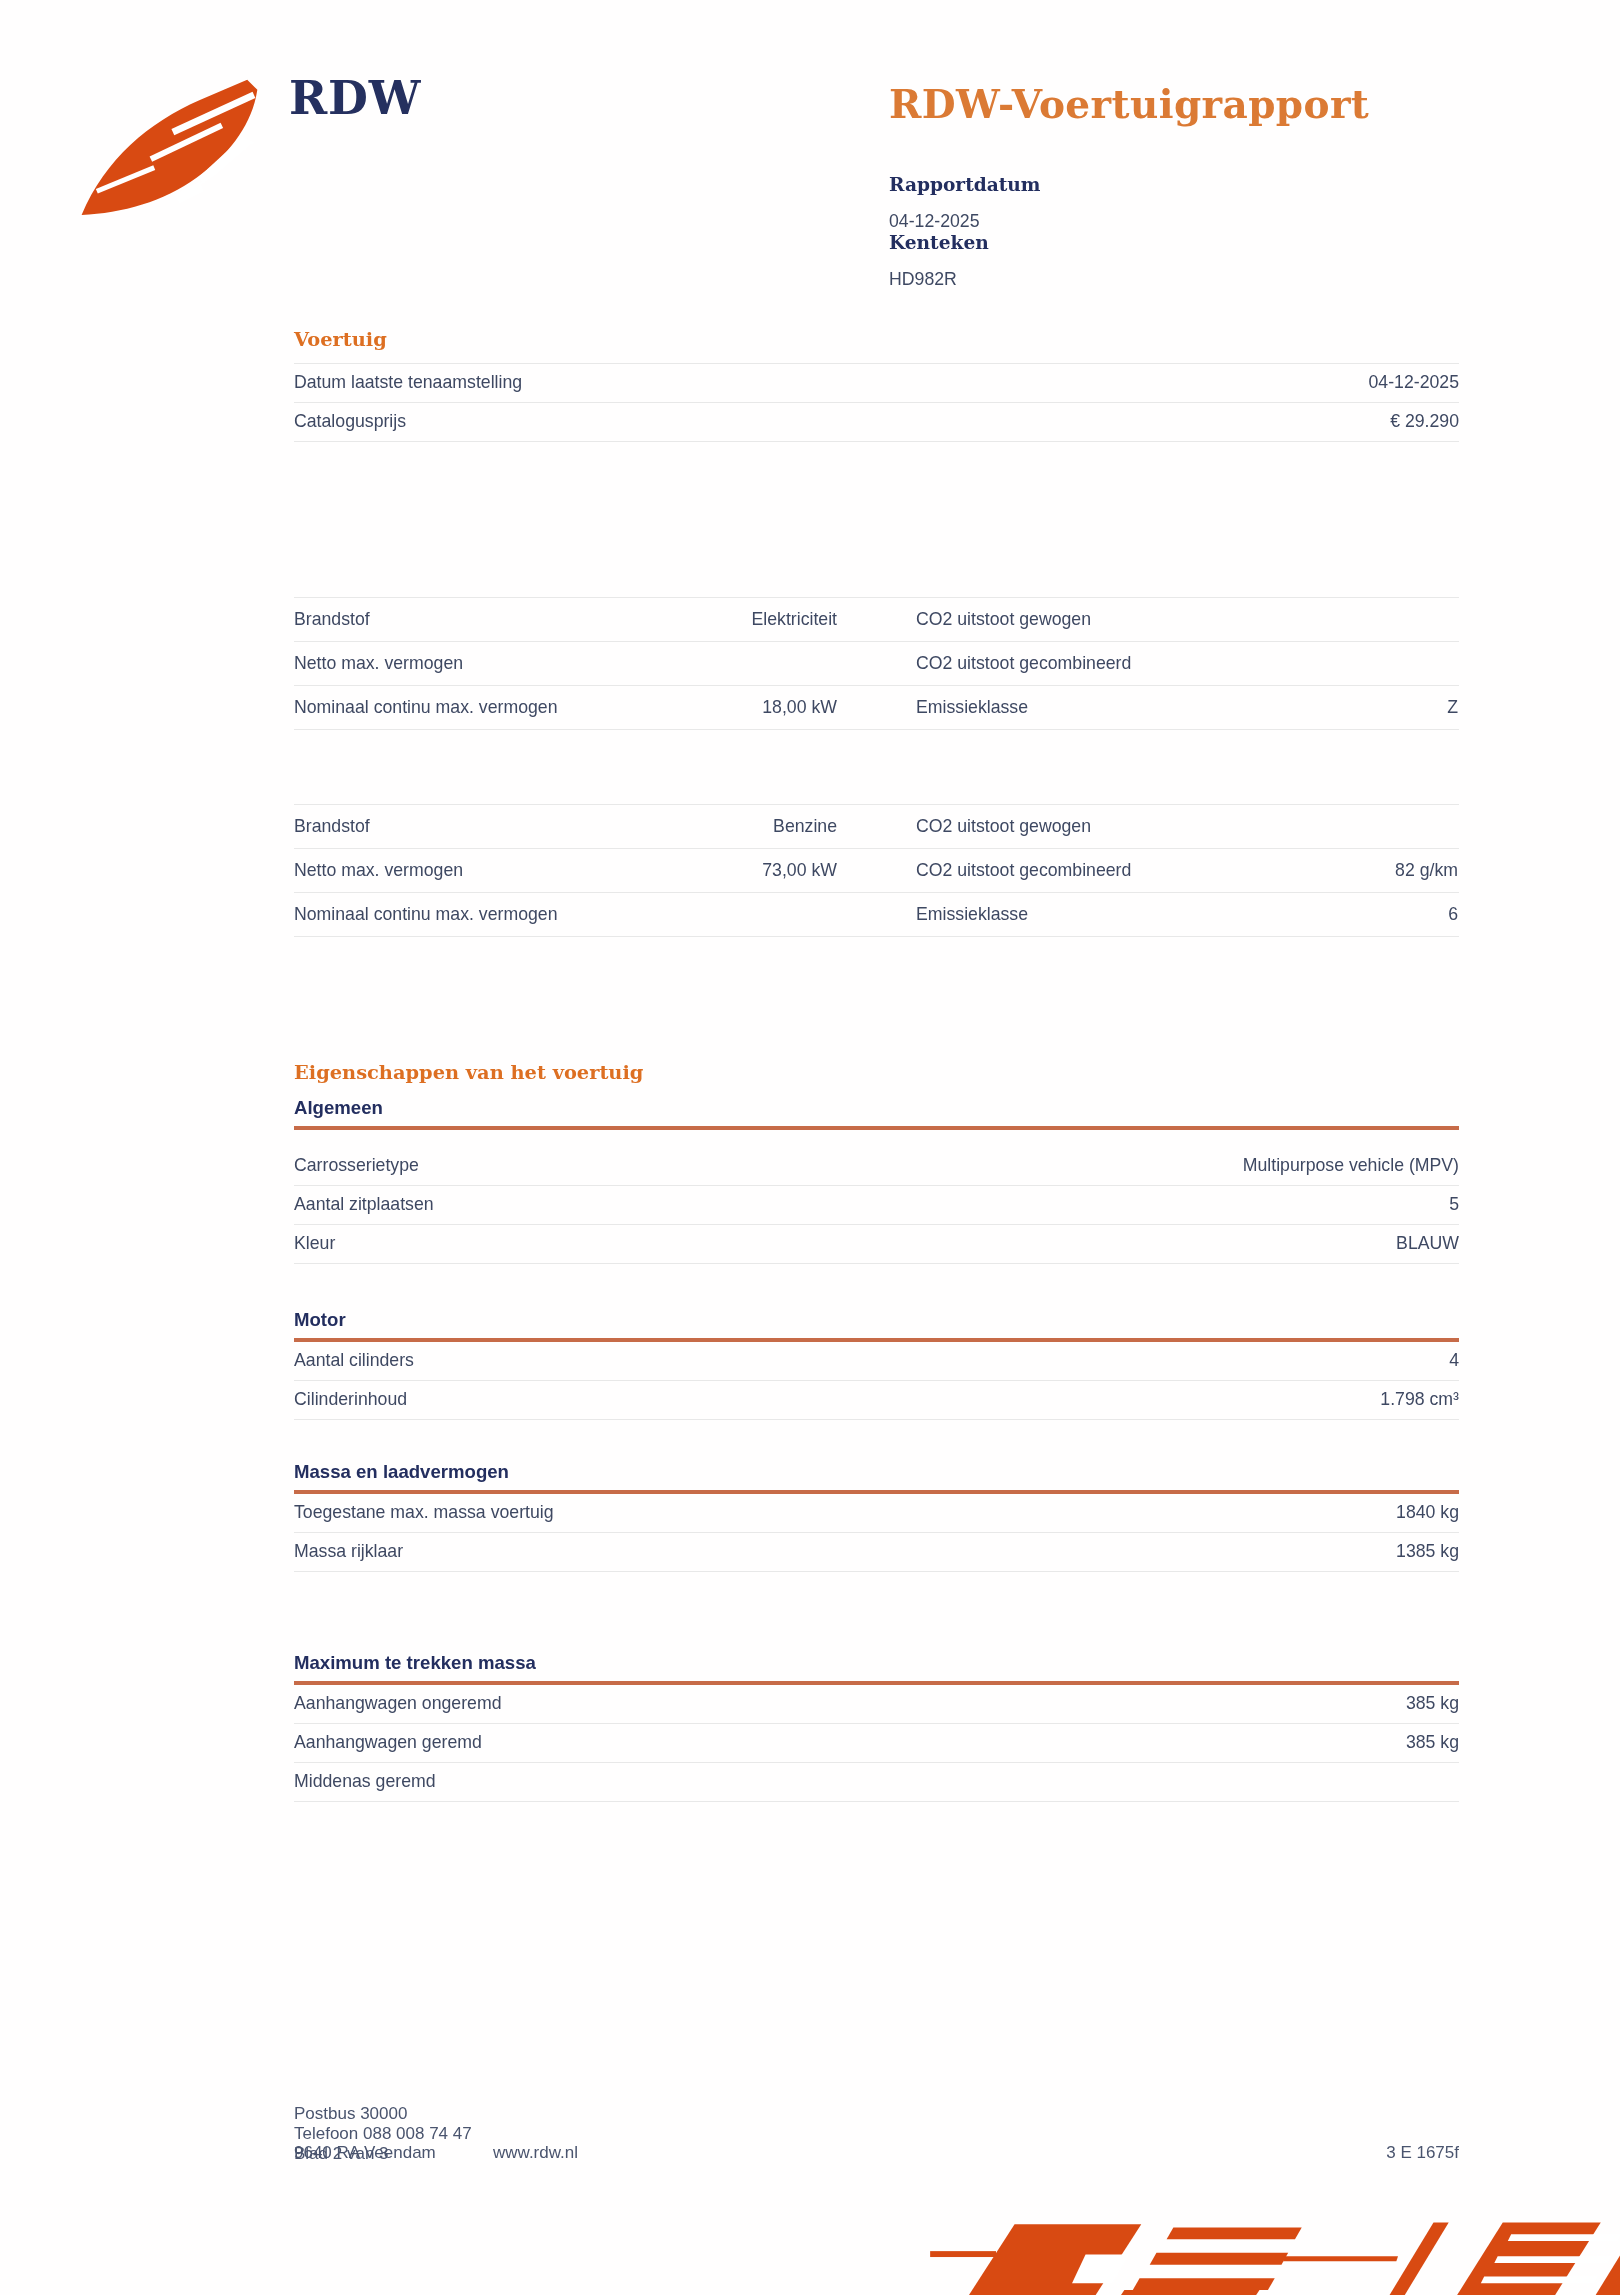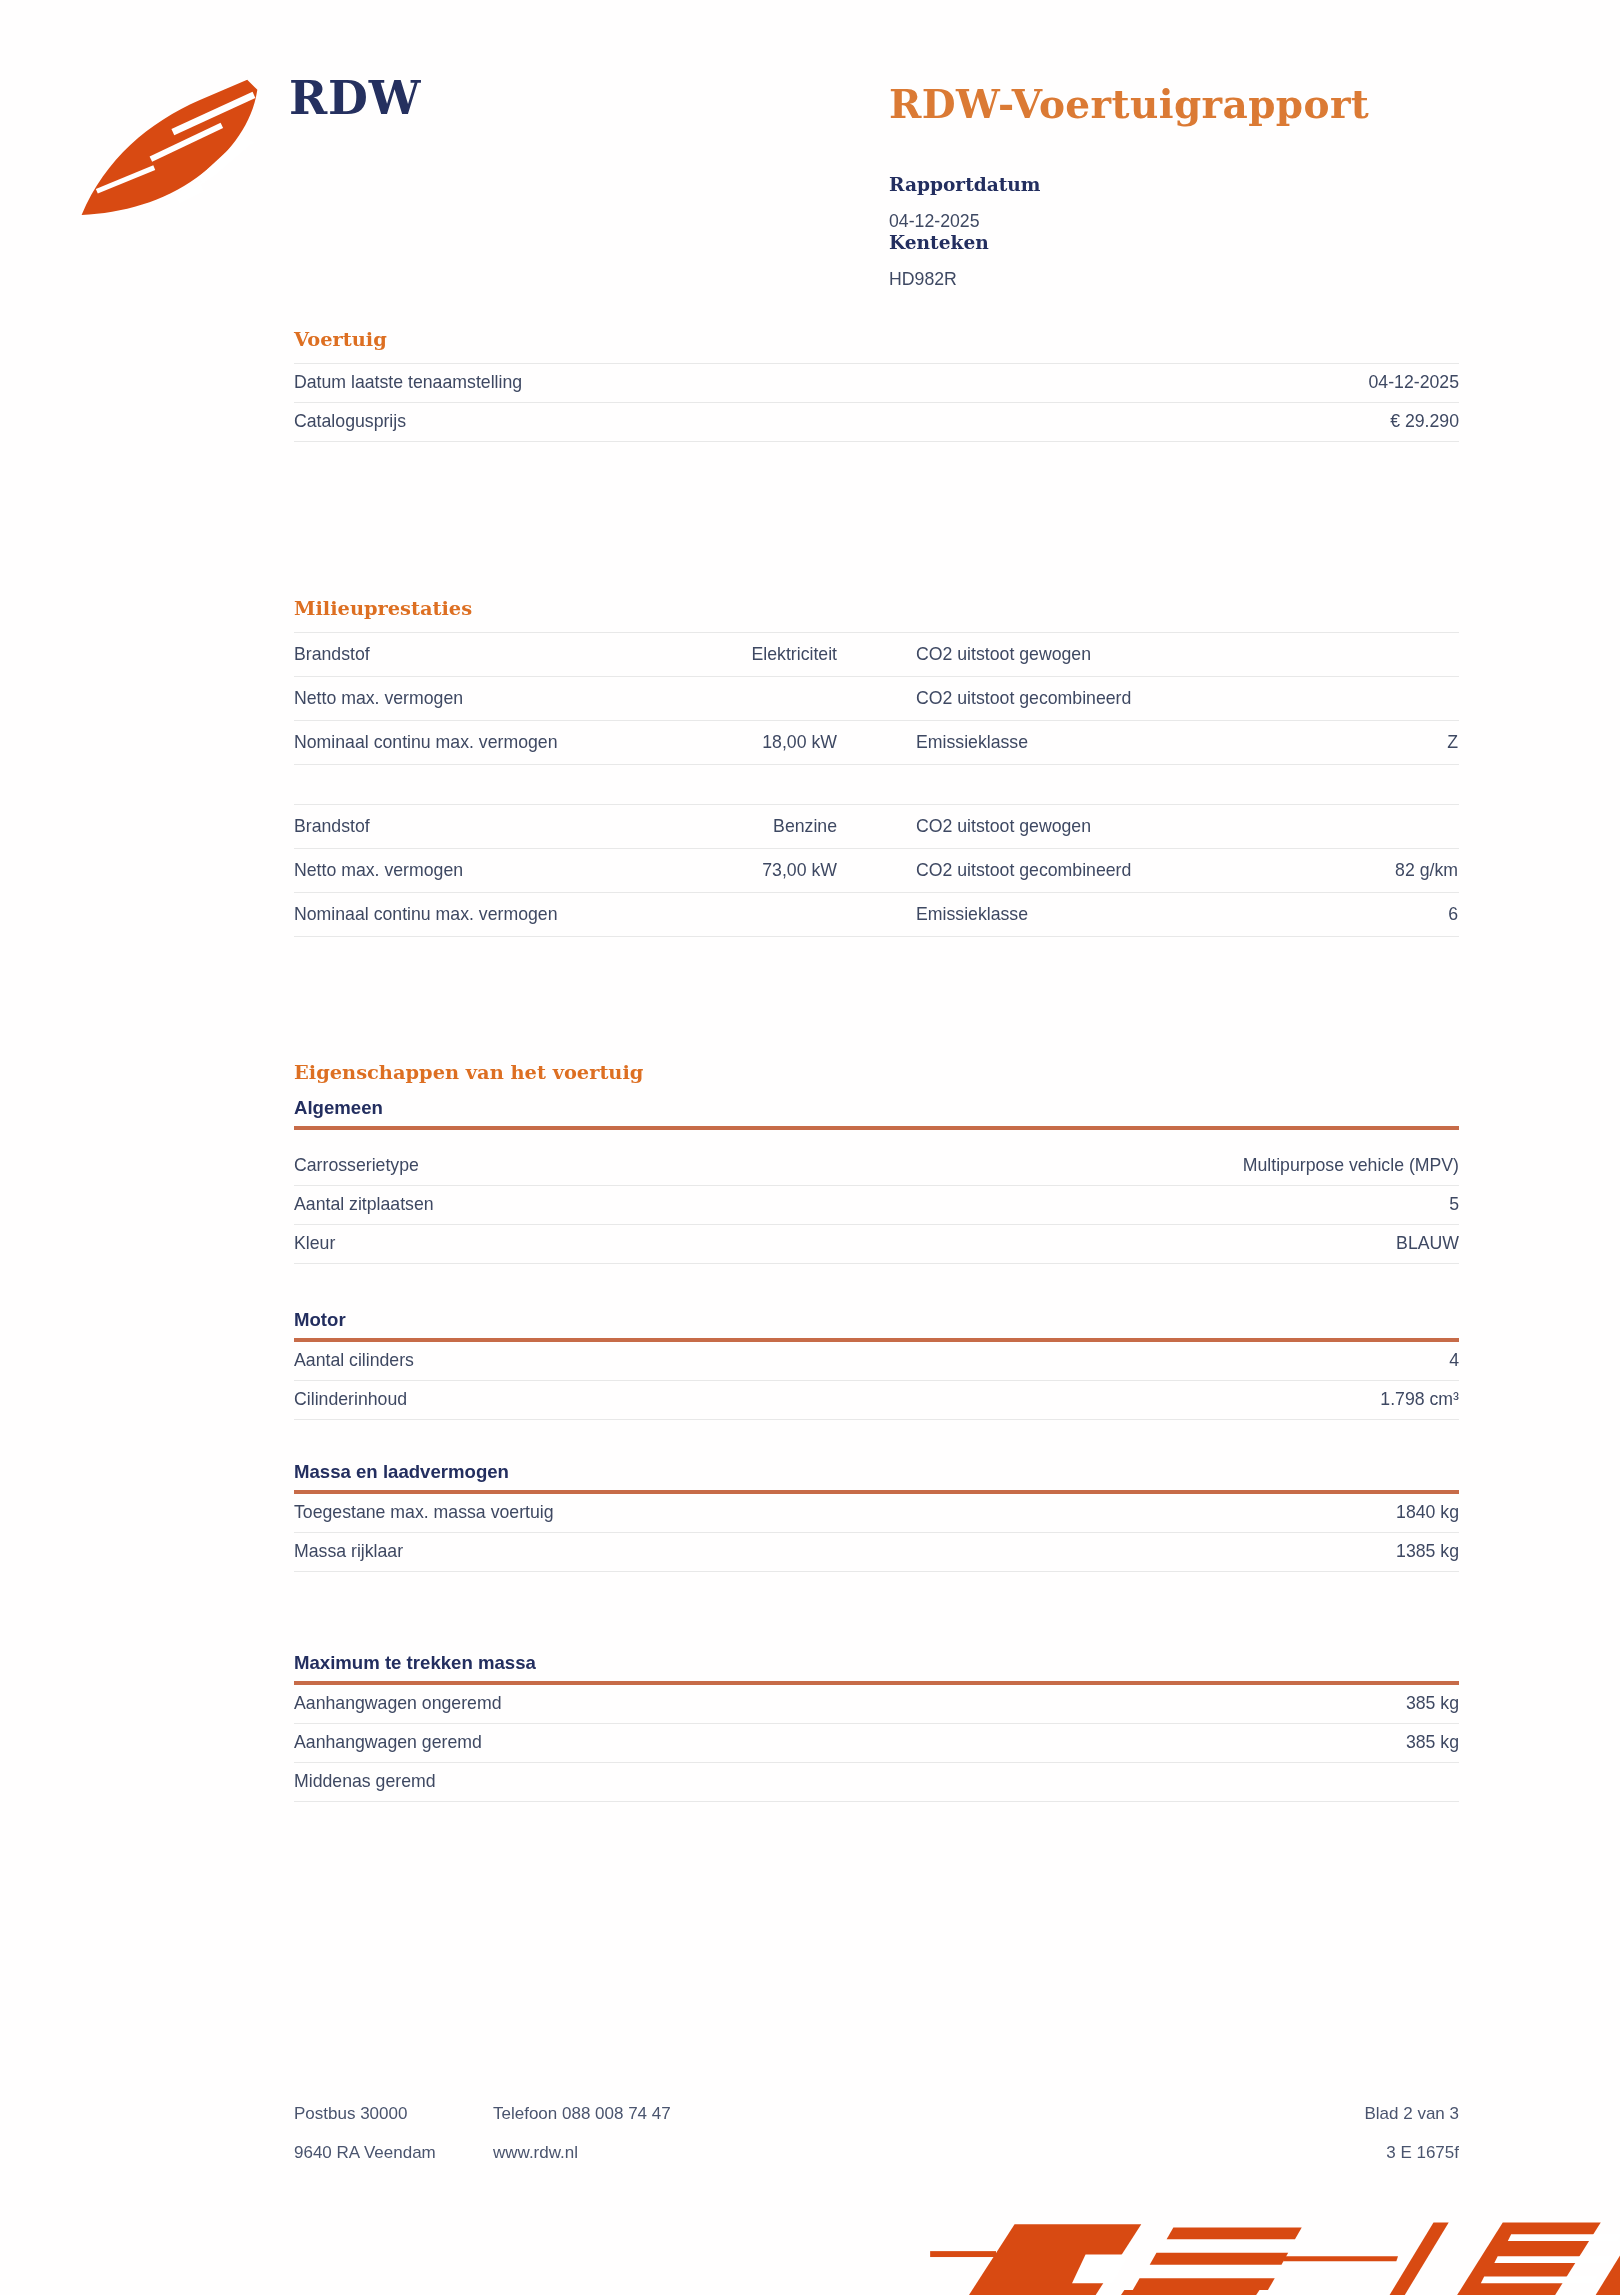--- a/index.html
+++ b/index.html
@@ -43,21 +43,21 @@
   .trow .val{margin-left:auto;text-align:right;white-space:pre;}
 
   .mrow{
     display:grid;grid-template-columns:312px 231px 79px 371px 171px;align-items:center;
     height:43px;border-bottom:0.8px solid #e8e8e8;font-size:17.7px;
   }
   .mrow .lv,.mrow .rv{text-align:right;white-space:pre;}
 
   
   .fline{position:absolute;left:294px;width:1165px;display:flex;font-size:17px;color:#4a546e;}
-  .f1{top:2104px;}
+  .f1{top:2104px;flex-direction:column;}
   .f2{top:2143px;}
   .fcol1{width:199px;}
   .fcol2{flex:1;}
   .fcol3{text-align:left;}
 
   
   .bottom-art{position:absolute;right:0;bottom:0;width:701px;height:108px;}
 </style>
 </head>
 <body>
@@ -94,21 +94,20 @@
         <span class="val">04-12-2025</span>
       </div>
       <div class="trow">
         <span class="lbl">Catalogusprijs</span>
         <span class="val">€ 29.290</span>
       </div>
     </div>
   </div>
 
   <div class="block" style="top:597px">
-    <h3 class="sec">Milieuprestaties</h3>
     <div class="table topline">
       <div class="mrow">
         <span class="lbl">Brandstof</span>
         <span class="lv">Elektriciteit</span>
         <span class="sp"></span>
         <span class="lbl">CO2 uitstoot gewogen</span>
         <span class="rv"></span>
       </div>
       <div class="mrow">
         <span class="lbl">Netto max. vermogen</span>

